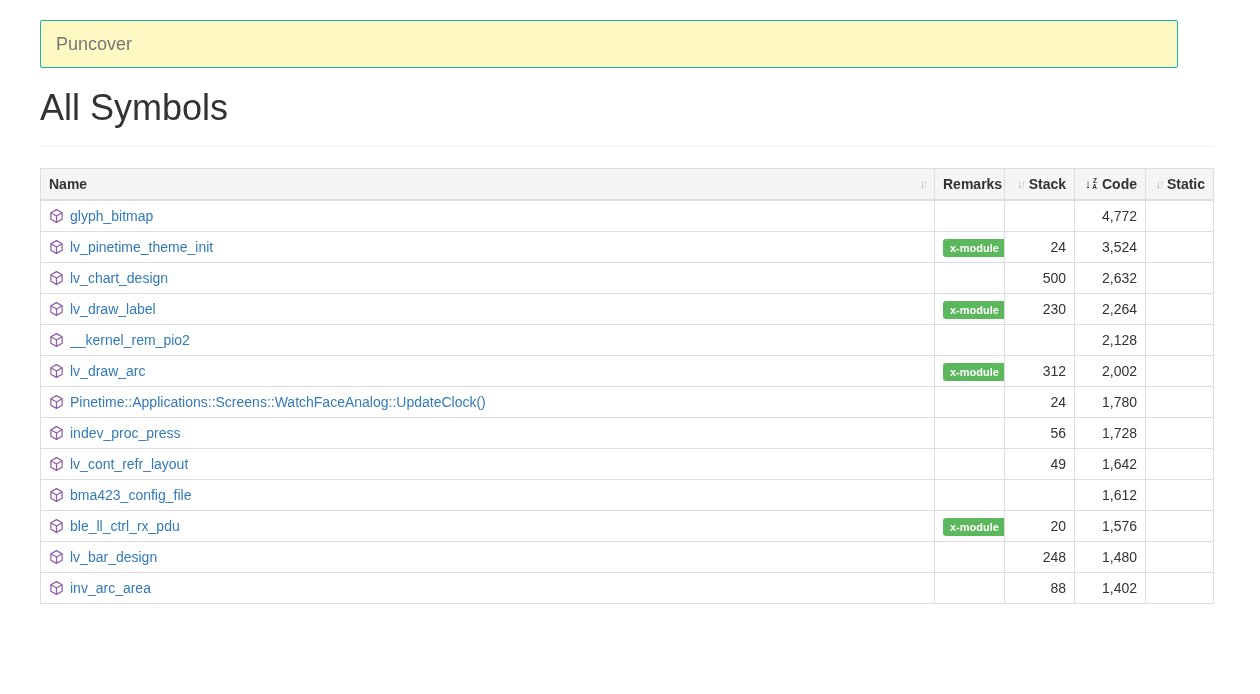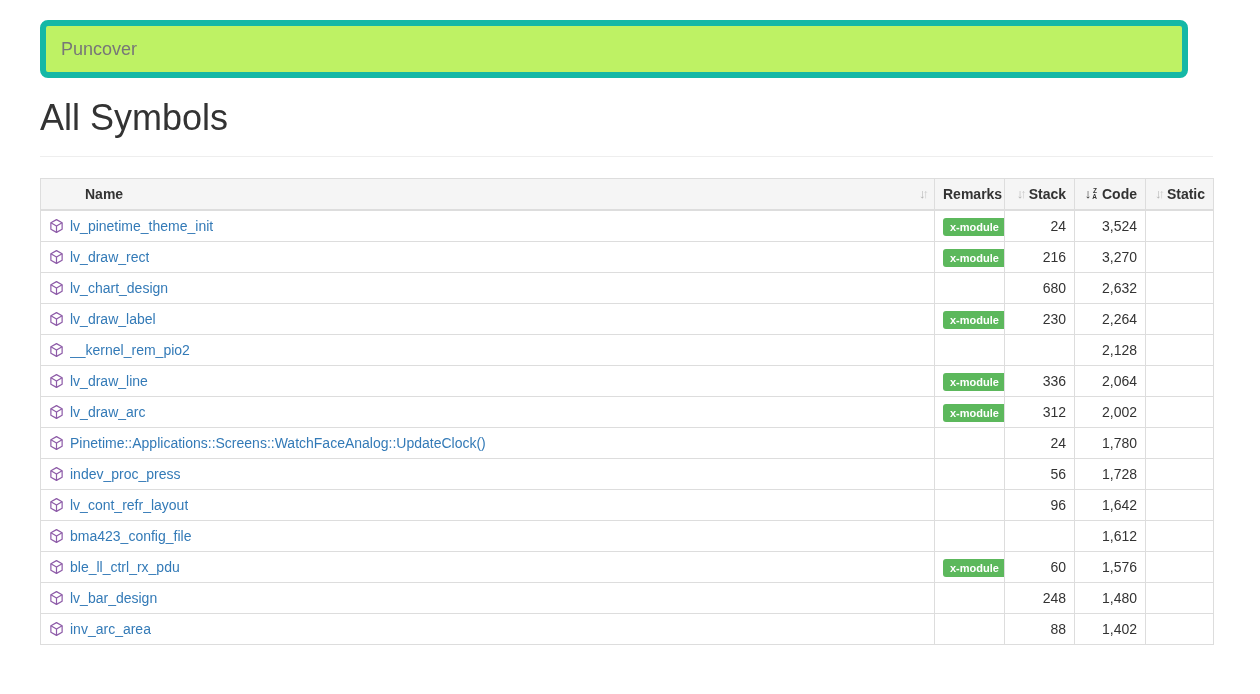--- a/index.html
+++ b/index.html
@@ -14,23 +14,23 @@
     height: 694px;
     overflow: hidden;
   }
   .wrap {
     padding: 20px 0 0 40px;
   }
   
   .navbar {
     width: 1136px;
     height: 46px;
-    background: #bef264;
-    border: 6px solid #14b8a6;
-    border-radius: 8px;
+    background: #fef9c3;
+    border: 1px solid #14b8a6;
+    border-radius: 2px;
     display: flex;
     align-items: center;
   }
   .navbar-brand {
     padding: 0 15px;
     font-size: 18px;
     color: #777777;
     text-decoration: none;
     line-height: 46px;
   }
@@ -68,21 +68,20 @@
     background: #f5f5f5;
     border-bottom-width: 2px;
     font-weight: bold;
     color: #333;
     cursor: pointer;
   }
   th.col-name .th-inner {
     display: flex;
     justify-content: space-between;
     align-items: center;
-    margin-left: 36px;
   }
   th.num, td.num {
     text-align: right;
   }
   th.num .th-inner {
     display: flex;
     justify-content: flex-end;
     align-items: center;
     gap: 5px;
   }
@@ -198,20 +197,40 @@
             <span class="sort-icon">
                 <span class="arr-d">↓</span>
                 <span class="arr-u">↑</span>
               </span>
             <span>Static</span>
           </span>
         </th>
       </tr>
     </thead>
     <tbody id="rows">
+  <tr>
+    <td>
+      <span class="sym-cell">
+        <span class="cube-icon">
+          <svg width="15" height="16" viewBox="0 0 16 16" fill="none" stroke="#8e5ca8" stroke-width="1.3" stroke-linejoin="round">
+            <path d="M8 1.2 L14 4.6 L14 11.4 L8 14.8 L2 11.4 L2 4.6 Z"></path>
+            <path d="M2 4.6 L8 8 L14 4.6"></path>
+            <path d="M8 8 L8 14.8"></path>
+          </svg>
+        </span>
+        <a class="sym-link" href="#">glyph_bitmap</a>
+      </span>
+    </td>
+    <td class="remarks">
+      
+    </td>
+    <td class="num"></td>
+    <td class="num">4,772</td>
+    <td class="num"></td>
+  </tr>
 
   <tr>
     <td>
       <span class="sym-cell">
         <span class="cube-icon">
           <svg width="15" height="16" viewBox="0 0 16 16" fill="none" stroke="#8e5ca8" stroke-width="1.3" stroke-linejoin="round">
             <path d="M8 1.2 L14 4.6 L14 11.4 L8 14.8 L2 11.4 L2 4.6 Z"></path>
             <path d="M2 4.6 L8 8 L14 4.6"></path>
             <path d="M8 8 L8 14.8"></path>
           </svg>
@@ -220,58 +239,38 @@
       </span>
     </td>
     <td class="remarks">
       <span class="badge-xmodule">x-module</span>
     </td>
     <td class="num">24</td>
     <td class="num">3,524</td>
     <td class="num"></td>
   </tr>
 
-  <tr>
-    <td>
-      <span class="sym-cell">
-        <span class="cube-icon">
-          <svg width="15" height="16" viewBox="0 0 16 16" fill="none" stroke="#8e5ca8" stroke-width="1.3" stroke-linejoin="round">
-            <path d="M8 1.2 L14 4.6 L14 11.4 L8 14.8 L2 11.4 L2 4.6 Z"></path>
-            <path d="M2 4.6 L8 8 L14 4.6"></path>
-            <path d="M8 8 L8 14.8"></path>
-          </svg>
-        </span>
-        <a class="sym-link" href="#">lv_draw_rect</a>
-      </span>
-    </td>
-    <td class="remarks">
-      <span class="badge-xmodule">x-module</span>
-    </td>
-    <td class="num">216</td>
-    <td class="num">3,270</td>
-    <td class="num"></td>
-  </tr>
 
   <tr>
     <td>
       <span class="sym-cell">
         <span class="cube-icon">
           <svg width="15" height="16" viewBox="0 0 16 16" fill="none" stroke="#8e5ca8" stroke-width="1.3" stroke-linejoin="round">
             <path d="M8 1.2 L14 4.6 L14 11.4 L8 14.8 L2 11.4 L2 4.6 Z"></path>
             <path d="M2 4.6 L8 8 L14 4.6"></path>
             <path d="M8 8 L8 14.8"></path>
           </svg>
         </span>
         <a class="sym-link" href="#">lv_chart_design</a>
       </span>
     </td>
     <td class="remarks">
       
     </td>
-    <td class="num">680</td>
+    <td class="num">500</td>
     <td class="num">2,632</td>
     <td class="num"></td>
   </tr>
 
   <tr>
     <td>
       <span class="sym-cell">
         <span class="cube-icon">
           <svg width="15" height="16" viewBox="0 0 16 16" fill="none" stroke="#8e5ca8" stroke-width="1.3" stroke-linejoin="round">
             <path d="M8 1.2 L14 4.6 L14 11.4 L8 14.8 L2 11.4 L2 4.6 Z"></path>
@@ -305,40 +304,20 @@
     </td>
     <td class="remarks">
       
     </td>
     <td class="num"></td>
     <td class="num">2,128</td>
     <td class="num"></td>
   </tr>
 
 
-  <tr>
-    <td>
-      <span class="sym-cell">
-        <span class="cube-icon">
-          <svg width="15" height="16" viewBox="0 0 16 16" fill="none" stroke="#8e5ca8" stroke-width="1.3" stroke-linejoin="round">
-            <path d="M8 1.2 L14 4.6 L14 11.4 L8 14.8 L2 11.4 L2 4.6 Z"></path>
-            <path d="M2 4.6 L8 8 L14 4.6"></path>
-            <path d="M8 8 L8 14.8"></path>
-          </svg>
-        </span>
-        <a class="sym-link" href="#">lv_draw_line</a>
-      </span>
-    </td>
-    <td class="remarks">
-      <span class="badge-xmodule">x-module</span>
-    </td>
-    <td class="num">336</td>
-    <td class="num">2,064</td>
-    <td class="num"></td>
-  </tr>
 
   <tr>
     <td>
       <span class="sym-cell">
         <span class="cube-icon">
           <svg width="15" height="16" viewBox="0 0 16 16" fill="none" stroke="#8e5ca8" stroke-width="1.3" stroke-linejoin="round">
             <path d="M8 1.2 L14 4.6 L14 11.4 L8 14.8 L2 11.4 L2 4.6 Z"></path>
             <path d="M2 4.6 L8 8 L14 4.6"></path>
             <path d="M8 8 L8 14.8"></path>
           </svg>
@@ -405,21 +384,21 @@
             <path d="M2 4.6 L8 8 L14 4.6"></path>
             <path d="M8 8 L8 14.8"></path>
           </svg>
         </span>
         <a class="sym-link" href="#">lv_cont_refr_layout</a>
       </span>
     </td>
     <td class="remarks">
       
     </td>
-    <td class="num">96</td>
+    <td class="num">49</td>
     <td class="num">1,642</td>
     <td class="num"></td>
   </tr>
 
   <tr>
     <td>
       <span class="sym-cell">
         <span class="cube-icon">
           <svg width="15" height="16" viewBox="0 0 16 16" fill="none" stroke="#8e5ca8" stroke-width="1.3" stroke-linejoin="round">
             <path d="M8 1.2 L14 4.6 L14 11.4 L8 14.8 L2 11.4 L2 4.6 Z"></path>
@@ -447,21 +426,21 @@
             <path d="M2 4.6 L8 8 L14 4.6"></path>
             <path d="M8 8 L8 14.8"></path>
           </svg>
         </span>
         <a class="sym-link" href="#">ble_ll_ctrl_rx_pdu</a>
       </span>
     </td>
     <td class="remarks">
       <span class="badge-xmodule">x-module</span>
     </td>
-    <td class="num">60</td>
+    <td class="num">20</td>
     <td class="num">1,576</td>
     <td class="num"></td>
   </tr>
 
   <tr>
     <td>
       <span class="sym-cell">
         <span class="cube-icon">
           <svg width="15" height="16" viewBox="0 0 16 16" fill="none" stroke="#8e5ca8" stroke-width="1.3" stroke-linejoin="round">
             <path d="M8 1.2 L14 4.6 L14 11.4 L8 14.8 L2 11.4 L2 4.6 Z"></path>

